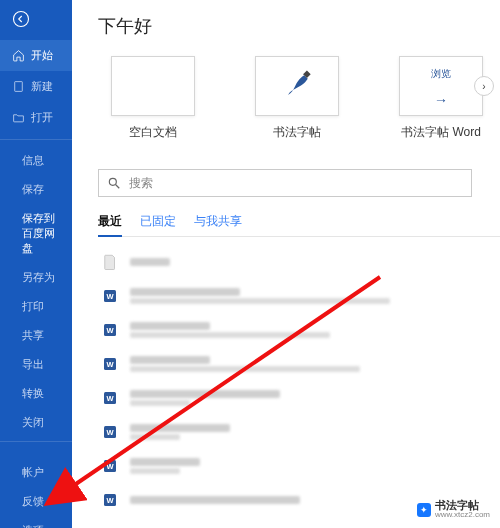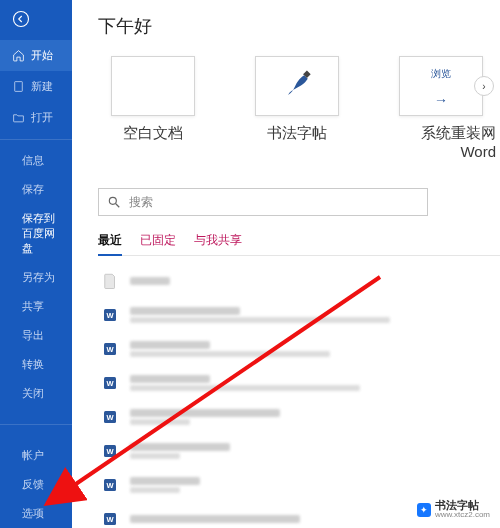--- a/index.html
+++ b/index.html
@@ -19,31 +19,31 @@
   .sidebar-spacer { flex: 1; }
   .sidebar-bottom { border-top: 1px solid rgba(255,255,255,0.15); padding-top: 16px; margin-top: 4px; }
 
   
   .main { flex: 1; padding: 14px 0 0 26px; overflow: hidden; position: relative; }
   .greeting { font-size: 18px; font-weight: 400; margin-bottom: 18px; color: #262626; }
 
   .templates { display: flex; gap: 34px; margin-bottom: 28px; }
   .tpl-card { width: 110px; display: flex; flex-direction: column; align-items: center; gap: 8px; cursor: pointer; }
   .tpl-thumb { width: 84px; height: 60px; border: 1px solid #d5d5d5; background: #fff; display: flex; align-items: center; justify-content: center; position: relative; box-shadow: 0 1px 3px rgba(0,0,0,0.08); }
-  .tpl-label { font-size: 15px; color: #393939; text-align: right; }
+  .tpl-label { font-size: 12px; color: #393939; text-align: left; }
   .tpl-arrow { position: absolute; right: -12px; top: 50%; transform: translateY(-50%); width: 20px; height: 20px; border-radius: 50%; background: #fff; border: 1px solid #d0d0d0; display: flex; align-items: center; justify-content: center; font-size: 10px; color: #444; }
 
   .search-row { margin-bottom: 12px; }
-  .search-box { width: 330px; height: 28px; border: 1px solid #cacaca; display: flex; align-items: center; padding: 0 8px; gap: 8px; }
+  .search-box { width: 374px; height: 28px; border: 1px solid #cacaca; display: flex; align-items: center; padding: 0 8px; gap: 8px; }
   .search-box svg { width: 14px; height: 14px; stroke: #666; fill: none; stroke-width: 2; }
   .search-input { border: none; outline: none; flex: 1; font-size: 12px; color: #333; }
   .search-input::placeholder { color: #888; }
 
   .tabs { display: flex; gap: 18px; border-bottom: 1px solid #e5e5e5; margin-bottom: 8px; font-size: 12px; }
-  .tab { padding: 4px 0 6px; cursor: pointer; color: #be185d; position: relative; }
+  .tab { padding: 4px 0 6px; cursor: pointer; color: #3b82f6; position: relative; }
   .tab.active { color: #111; font-weight: 600; }
   .tab.active::after { content: ""; position: absolute; left: 0; right: 0; bottom: -1px; height: 2px; background: #185abd; }
 
   .doc-list { display: flex; flex-direction: column; }
   .doc-row { display: flex; align-items: center; gap: 10px; padding: 7px 2px; cursor: pointer; }
   .doc-icon { width: 20px; height: 20px; display: flex; align-items: center; justify-content: center; flex-shrink: 0; }
   .doc-icon svg { width: 18px; height: 18px; }
   .doc-meta { display: flex; flex-direction: column; gap: 2px; }
   .line-blur { height: 8px; background: #cfcfcf; border-radius: 2px; filter: blur(1.5px); }
   .line-blur.sm { height: 6px; background: #dcdcdc; }
@@ -92,20 +92,21 @@
         </span>
       <span>打开</span>
     </div>
 
     <div style="border-top:1px solid rgba(255,255,255,0.15); margin:6px 0;"></div>
 
     <div class="nav-sub">信息</div>
     <div class="nav-sub">保存</div>
     <div class="nav-sub hl">保存到百度网盘</div>
     <div class="nav-sub">另存为</div>
+    <div class="nav-sub">打印</div>
     <div class="nav-sub">共享</div>
     <div class="nav-sub">导出</div>
     <div class="nav-sub">转换</div>
     <div class="nav-sub">关闭</div>
 
     <div class="sidebar-spacer"></div>
 
     <div class="sidebar-bottom">
       <div class="nav-sub">帐户</div>
       <div class="nav-sub">反馈</div>
@@ -129,21 +130,21 @@
             </svg>
         </div>
         <div class="tpl-label">书法字帖</div>
       </div>
       <div class="tpl-card" style="position:relative;">
         <div class="tpl-thumb" style="flex-direction:column; gap:9px;">
           <span style="font-size:10px; color:#2b579a;">浏览</span>
           <span style="font-size:14px; color:#2b579a;">→</span>
           <div class="tpl-arrow">›</div>
         </div>
-        <div class="tpl-label">系统重装网 Word</div>
+        <div class="tpl-label">书法字帖 Word</div>
       </div>
     </div>
 
     <div class="search-row">
       <div class="search-box">
         <svg viewBox="0 0 24 24">
             <circle cx="10" cy="10" r="6"></circle>
             <line x1="15" y1="15" x2="21" y2="21"></line>
           </svg>
         <input class="search-input" placeholder="搜索" style="">

